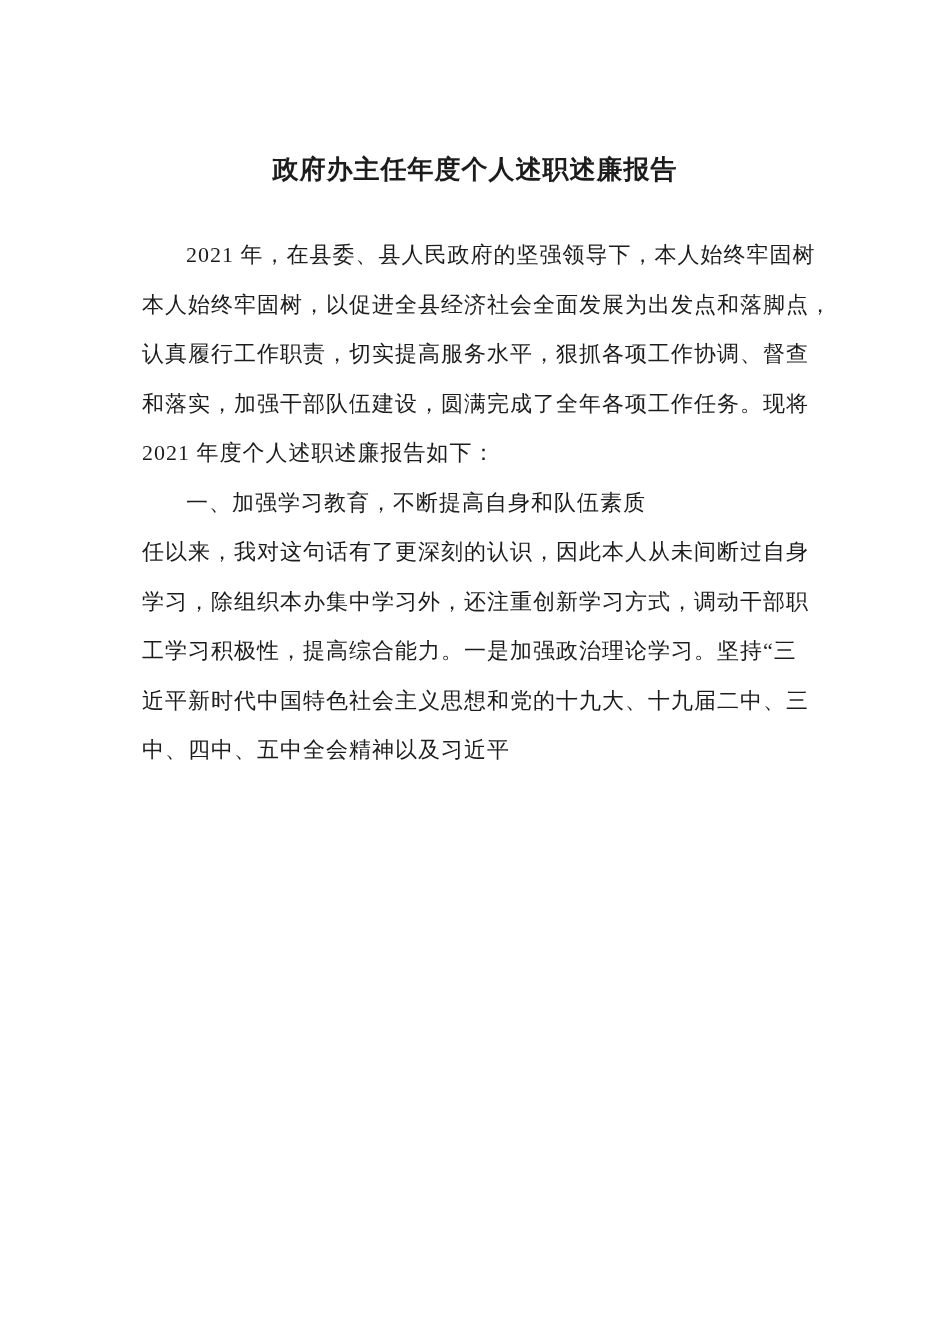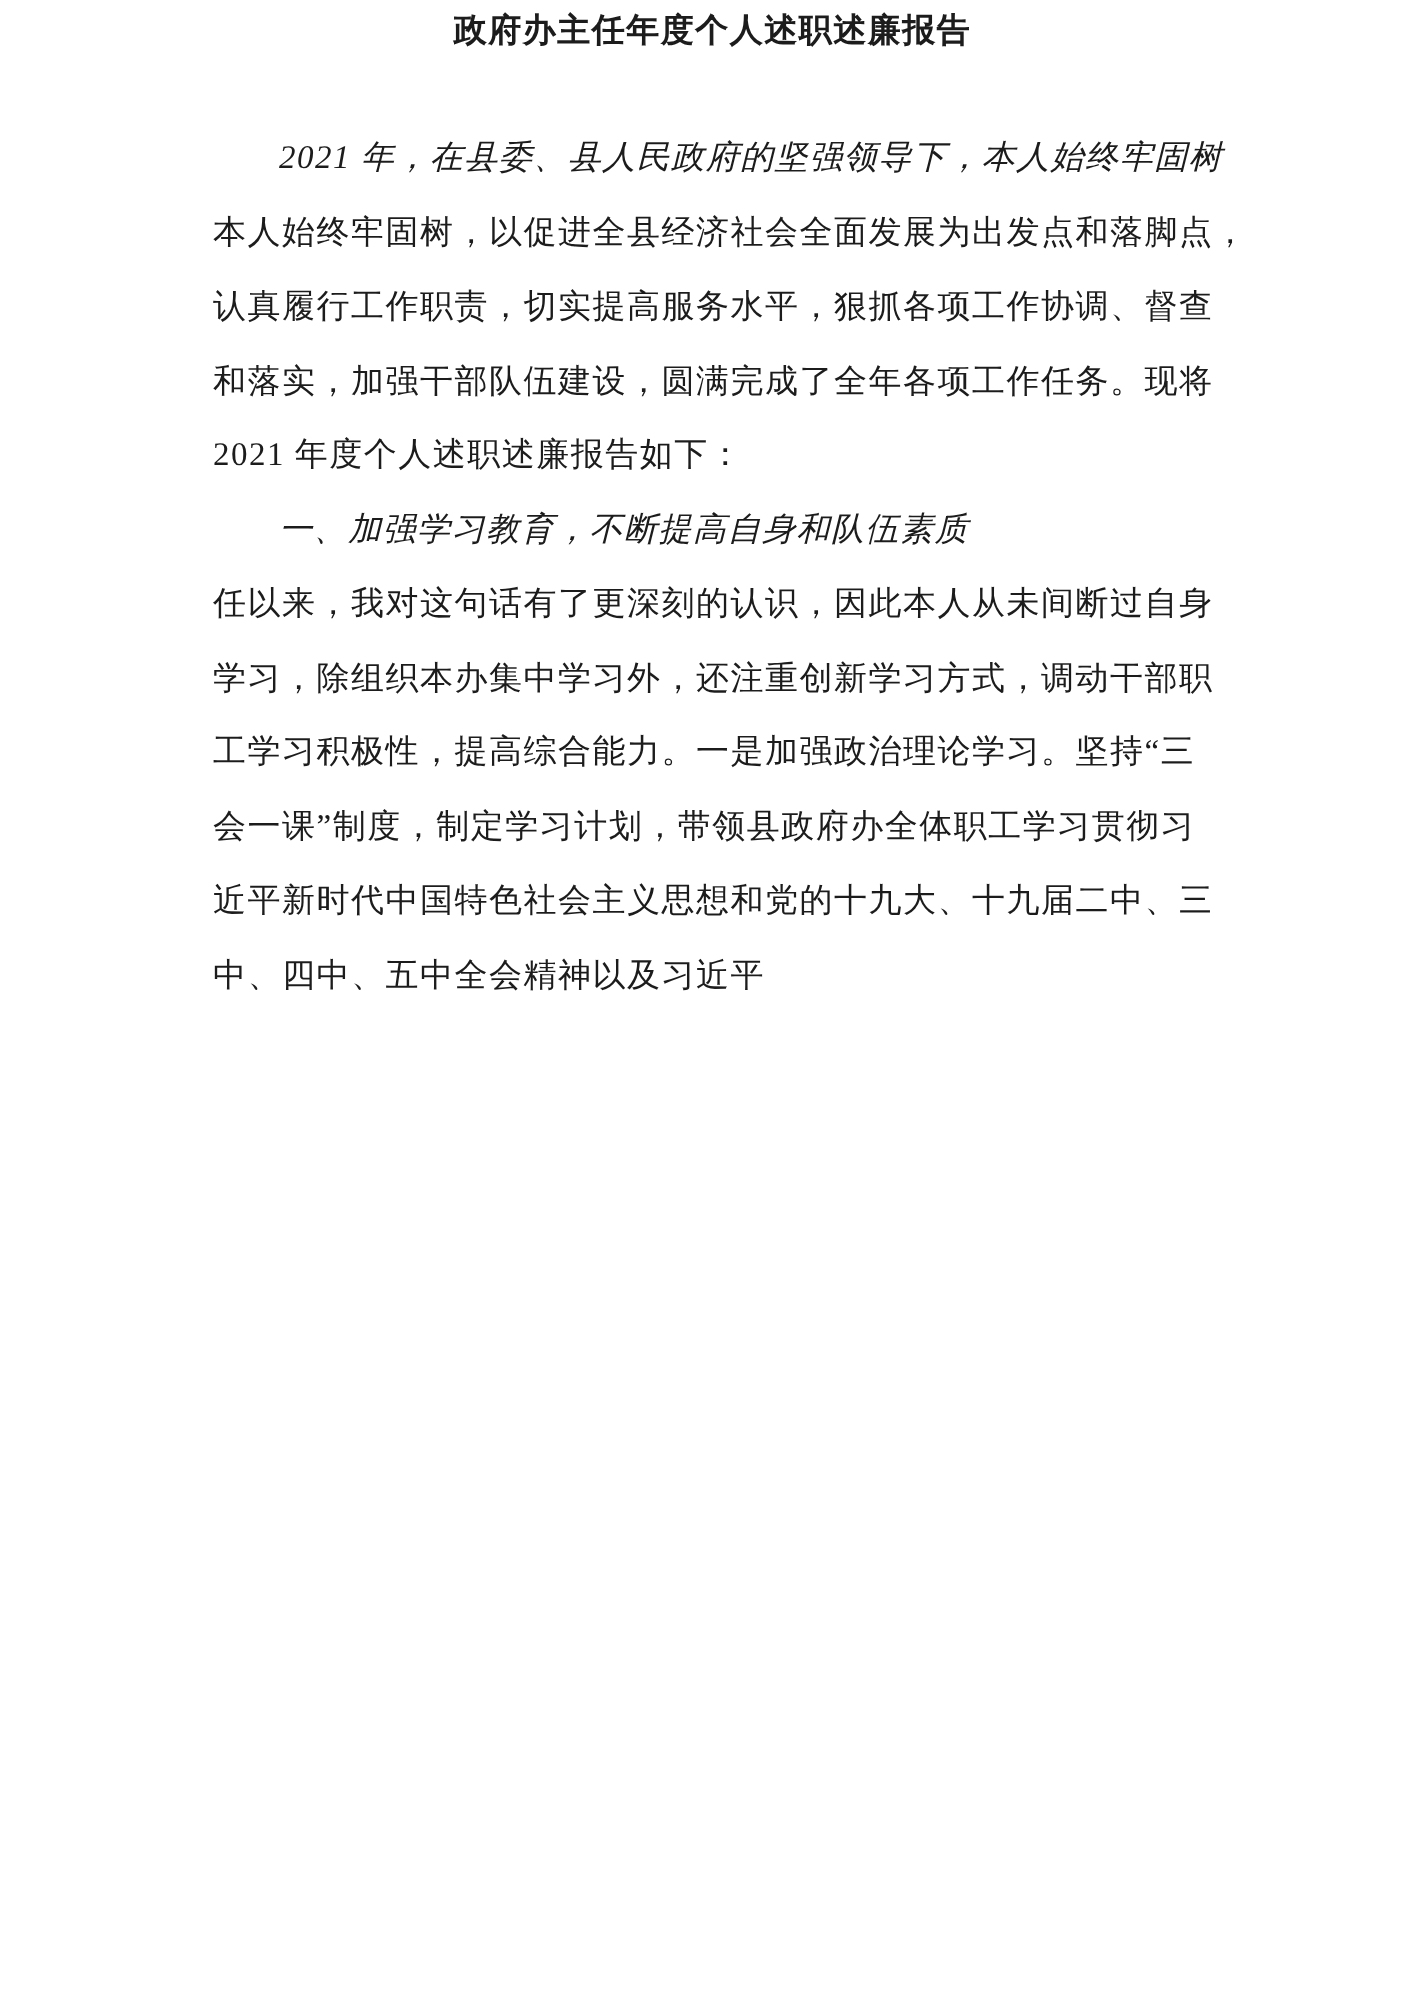--- a/index.html
+++ b/index.html
@@ -11,43 +11,43 @@
     position: relative;
     width: 950px;
     height: 1344px;
     background: #ffffff;
     overflow: hidden;
     font-family: "Liberation Serif", "DejaVu Serif", serif;
     color: #1c1c1c;
   }
   .doc-title {
     margin: 0;
+    padding-top: 150px;
     text-align: center;
-    font-size: 22px;
+    font-size: 26px;
     line-height: 40px;
     font-weight: 700;
     letter-spacing: 1px;
   }
   .content {
     width: 680px;
     margin: 40px 0 0 142px;
     font-size: 22px;
     line-height: 49.5px;
     letter-spacing: 1px;
   }
   .paragraph {
     margin: 0;
   }
   .line {
     white-space: nowrap;
     min-height: 49.5px;
   }
   .ind {
     text-indent: 2em;
-    font-style: italic;
   }
 </style>
 </head>
 <body>
 
 <div class="page">
 
   <h1 class="doc-title">政府办主任年度个人述职述廉报告</h1>
 
   <div class="content">
@@ -61,19 +61,18 @@
     </div>
 
     <div class="paragraph">
       <div class="line ind">一、加强学习教育，不断提高自身和队伍素质</div>
     </div>
 
     <div class="paragraph">
       <div class="line">任以来，我对这句话有了更深刻的认识，因此本人从未间断过自身</div>
       <div class="line">学习，除组织本办集中学习外，还注重创新学习方式，调动干部职</div>
       <div class="line">工学习积极性，提高综合能力。一是加强政治理论学习。坚持“三</div>
-      <div class="line">会一课”制度，制定学习计划，带领县政府办全体职工学习贯彻习</div>
       <div class="line">近平新时代中国特色社会主义思想和党的十九大、十九届二中、三</div>
       <div class="line">中、四中、五中全会精神以及习近平</div>
     </div>
 
   </div>
 </div>
 
 </body></html>

